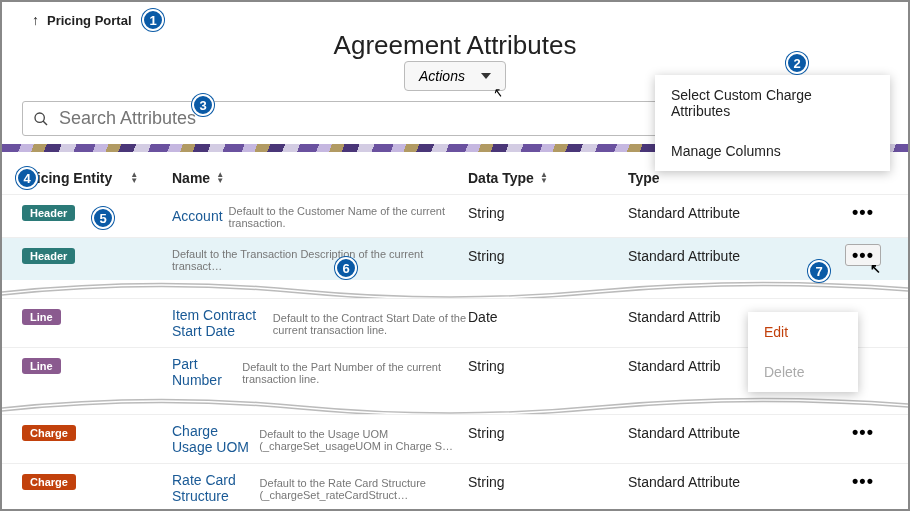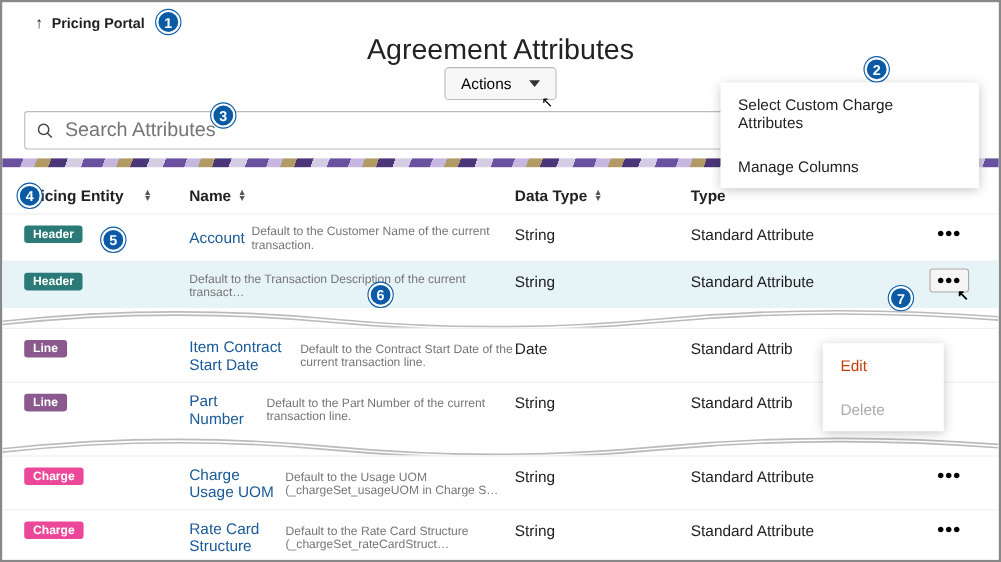--- a/index.html
+++ b/index.html
@@ -5,21 +5,21 @@
 * { margin:0; padding:0; box-sizing:border-box; font-family:"Segoe UI",Arial,sans-serif; }
 body { background:#fff; width:910px; height:511px; position:relative; border:2px solid #888; overflow:hidden; }
 
 
 .breadcrumb { display:flex; align-items:center; gap:8px; padding:10px 20px 2px 30px; font-size:13px; font-weight:600; color:#222; }
 .breadcrumb .up { font-size:14px; font-weight:bold; }
 
 
 .header-row { display:flex; align-items:center; justify-content:space-between; padding:0 20px 10px 20px;flex-direction:column; }
 .page-title { font-size:26px; font-weight:400; color:#222; }
-.actions-btn { border:1px solid #bbb; border-radius:4px; background:#f7f7f7; padding:6px 14px; font-size:14px; display:flex; align-items:center; gap:16px; cursor:pointer; position:relative; }
+.actions-btn { border:1px solid #bbb; border-radius:4px; background:#f7f7f7; padding:6px 14px; font-size:14px; display:flex; align-items:center; gap:16px; cursor:pointer; position:relative;font-style:italic; }
 .caret-down { width:0; height:0; border-left:5px solid transparent; border-right:5px solid transparent; border-top:6px solid #333; }
 .cursor-icon { position:absolute; right:2px; bottom:-10px; font-size:13px; color:#000; pointer-events:none; }
 
 
 .search-wrap { margin:0 20px 8px 20px; border:1px solid #bbb; border-radius:3px; display:flex; align-items:center; padding:6px 10px; }
 .search-wrap svg { width:16px; height:16px; margin-right:10px; }
 .search-input { border:none; outline:none; font-size:18px; color:#888; flex:1; background:transparent; }
 
 
 .deco-bar { height:8px; background:repeating-linear-gradient(110deg,#6a519f 0 18px,#c5b7e0 18px 30px,#b19a63 30px 42px,#4a3678 42px 56px,#d3cce3 56px 70px); margin-bottom:10px; }
@@ -33,21 +33,21 @@
 .col-act { width:50px; text-align:center; }
 .sort-icon { display:inline-flex; flex-direction:column; font-size:8px; line-height:6px; color:#555; }
 
 
 .row { display:flex; align-items:flex-start; padding:8px 20px; font-size:14px; border-top:1px solid #eee; }
 .row.highlight { background:#e6f3f7; }
 .row .col-entity { padding-top:2px; }
 .badge { display:inline-block; padding:2px 8px; border-radius:3px; font-size:11px; color:#fff; font-weight:600; }
 .badge.header { background:#2b7a78; }
 .badge.line { background:#8a5a8f; }
-.badge.charge { background:#ec4899; }
+.badge.charge { background:#c2410c; }
 .row .col-name .name { color:#1a5a96; font-size:14px; }
 .row .col-name .desc { color:#777; font-size:11px; margin-top:2px; }
 .row .col-dtype, .row .col-type { color:#222; padding-top:2px; }
 .more-btn { font-size:18px; font-weight:bold; letter-spacing:1px; cursor:pointer; padding:0 6px; border-radius:3px; line-height:1; position:relative; }
 .more-btn.boxed { border:1px solid #aaa; background:#f5f5f5; }
 
 
 .actions-menu { position:absolute; top:73px; right:18px; width:235px; background:#fff; box-shadow:0 2px 10px rgba(0,0,0,.25); z-index:30; }
 .actions-menu .item { padding:12px 16px; font-size:14px; color:#222; cursor:pointer; }
 

